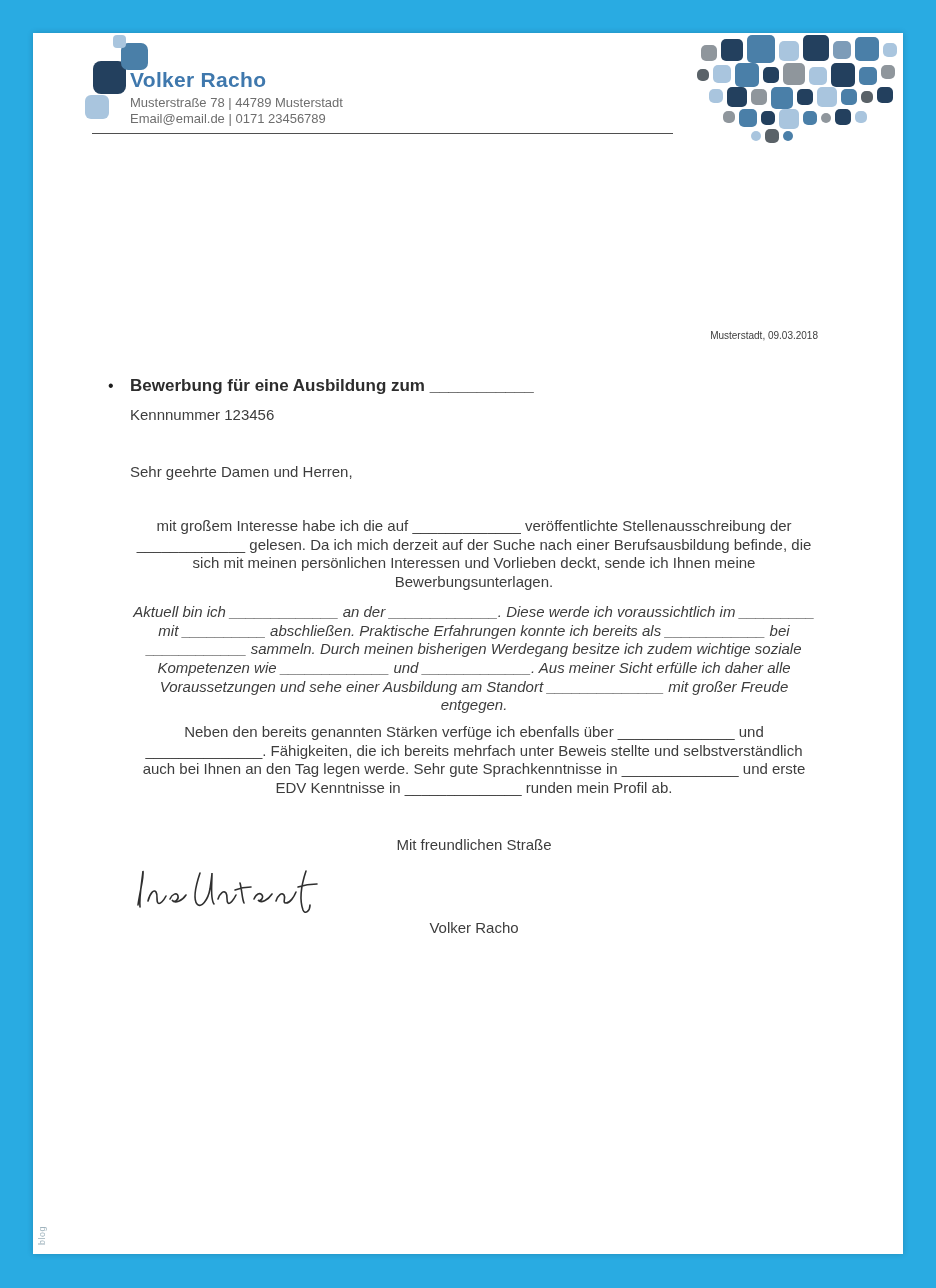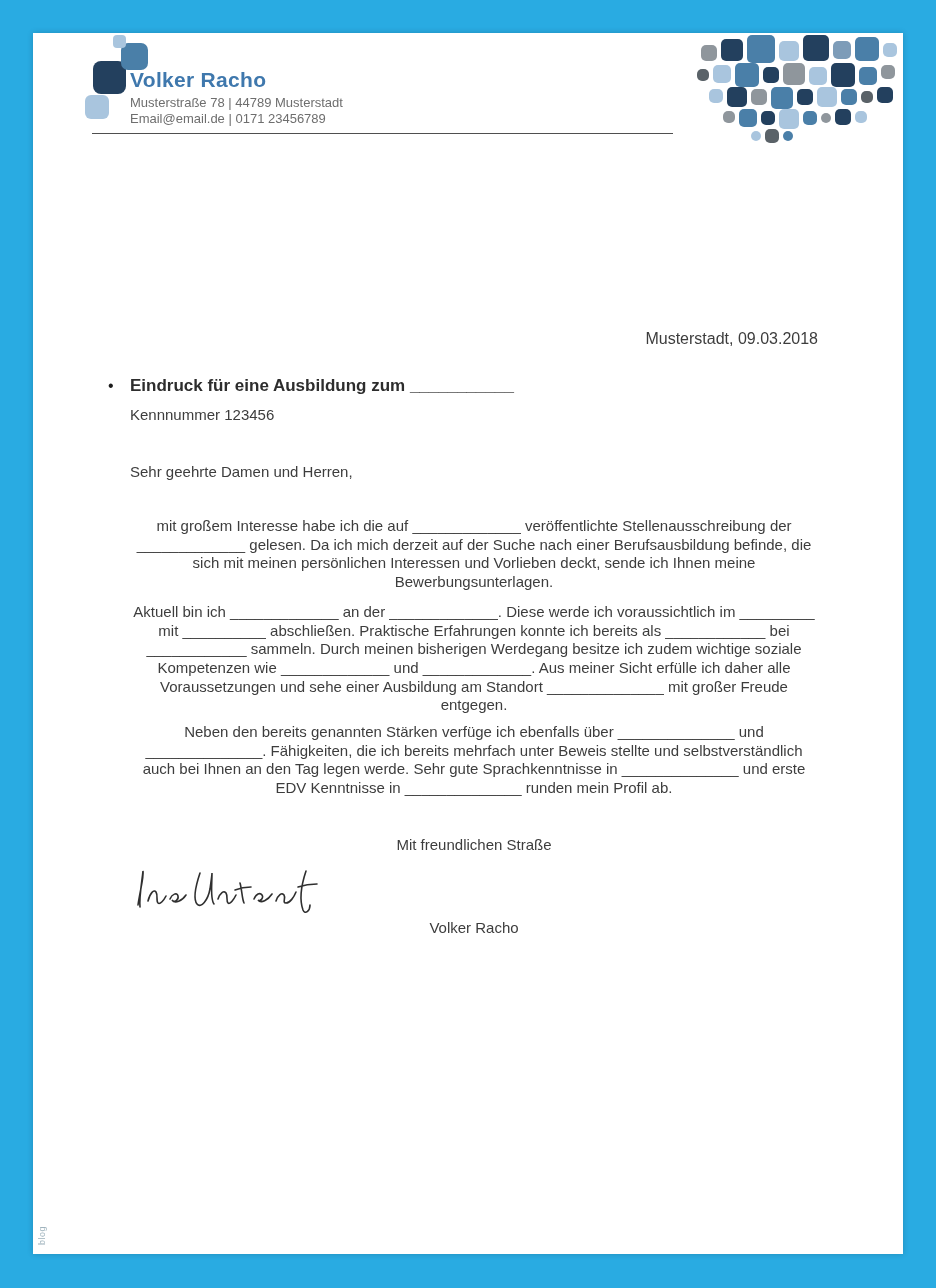--- a/index.html
+++ b/index.html
@@ -18,28 +18,28 @@
   .c-navy{background:#23405e}.c-steel{background:#4a7fa8}.c-light{background:#a9c5de}
   .c-gray{background:#8f969c}.c-dgray{background:#5a6268}.c-mid{background:#7d9cb8}
   
   .sender-name{position:absolute;left:97px;top:35px;font-size:21px;font-weight:bold;color:#3f78ad;letter-spacing:.3px;}
   .sender-address{position:absolute;left:97px;top:62px;font-size:13px;color:#6e6e6e;}
   .sender-contact{position:absolute;left:97px;top:78px;font-size:13px;color:#6e6e6e;}
   .header-rule{position:absolute;left:59px;top:100px;width:581px;border-top:1px solid #4f4f4f;}
   
   .recipient{position:absolute;left:97px;top:197px;font-size:15px;color:#3a3a3a;line-height:18.7px;}
   .recipient .company{font-weight:bold;color:#222;}
-  .date-line{position:absolute;left:97px;top:297px;width:688px;text-align:right;font-size:16px;color:#3d3d3d;}
+  .date-line{position:absolute;left:97px;top:297px;width:688px;text-align:right;font-size:10px;color:#3d3d3d;}
   .subject{position:absolute;left:97px;top:343px;font-size:17px;font-weight:bold;color:#2d2d2d;}
   .subject .bullet{position:absolute;left:-22px;top:1px;font-size:16px;color:#1c1c1c;font-weight:normal;}
   .reference{position:absolute;left:97px;top:373px;font-size:15px;color:#3d3d3d;}
   .salutation{position:absolute;left:97px;top:430px;font-size:15px;color:#3d3d3d;}
   .body-flow{position:absolute;left:97px;top:484px;width:688px;font-size:15px;color:#3d3d3d;line-height:18.7px;}
   .body-flow p{margin:0;text-align:center;}
-  .p2{margin-top:11px !important;}
+  .p2{margin-top:11px !important;font-style:italic;}
   .p3{margin-top:8px !important;}
   .p4{margin-top:31px !important;}
   .closing{margin-top:38px !important;}
   .sig-svg{display:block;margin-top:10px;}
   .signer{margin-top:2px !important;}
   .watermark{position:absolute;left:4px;top:1212px;transform:rotate(-90deg);transform-origin:0 0;font-size:9px;color:#9fb3bd;letter-spacing:.5px;}
 </style>
 </head>
 <body>
 
@@ -95,21 +95,21 @@
     <div class="sq c-light" style="left:718px;top:98px;width:10px;height:10px"></div>
     <div class="sq c-dgray" style="left:732px;top:96px;width:14px;height:14px"></div>
     <div class="sq c-steel" style="left:750px;top:98px;width:10px;height:10px"></div>
   </div>
 
 
   <div class="date-line">Musterstadt, 09.03.2018</div>
 
   <div class="subject">
     <span class="bullet">•</span>
-    <span>Eindruck für eine Ausbildung zum ___________</span>
+    <span>Bewerbung für eine Ausbildung zum ___________</span>
   </div>
 
   <div class="reference">Kennnummer 123456</div>
 
   <div class="salutation">Sehr geehrte Damen und Herren,</div>
 
   <div class="body-flow">
     <p class="p1">mit großem Interesse habe ich die auf _____________ veröffentlichte Stellenausschreibung der _____________ gelesen. Da ich mich derzeit auf der Suche nach einer Berufsausbildung befinde, die sich mit meinen persönlichen Interessen und Vorlieben deckt, sende ich Ihnen meine Bewerbungsunterlagen.</p>
     <p class="p2">Aktuell bin ich _____________ an der _____________. Diese werde ich voraussichtlich im _________ mit __________ abschließen. Praktische Erfahrungen konnte ich bereits als ____________ bei ____________ sammeln. Durch meinen bisherigen Werdegang besitze ich zudem wichtige soziale Kompetenzen wie _____________ und _____________. Aus meiner Sicht erfülle ich daher alle Voraussetzungen und sehe einer Ausbildung am Standort ______________ mit großer Freude entgegen.</p>
     <p class="p3">Neben den bereits genannten Stärken verfüge ich ebenfalls über ______________ und ______________. Fähigkeiten, die ich bereits mehrfach unter Beweis stellte und selbstverständlich auch bei Ihnen an den Tag legen werde. Sehr gute Sprachkenntnisse in ______________ und erste EDV Kenntnisse in ______________ runden mein Profil ab.</p>

